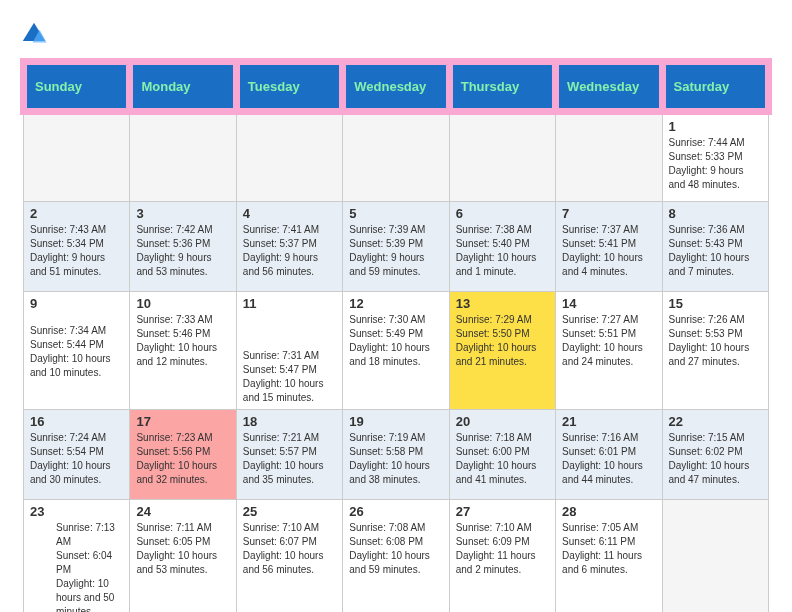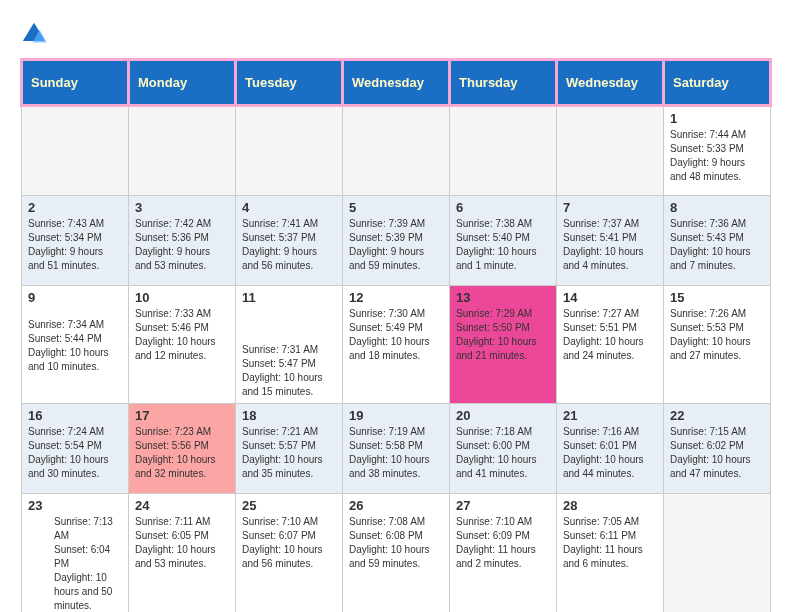--- a/index.html
+++ b/index.html
@@ -44,25 +44,25 @@
       font-size: 16px;
       color: #333;
     }
     .calendar {
       width: 100%;
       border-collapse: collapse;
       border: 1px solid #ccc;
     }
     .calendar th {
       background-color: #1a6fc4;
-      color: #fef9c3;
+      color: #86efac;
       text-align: left;
       padding: 14px 8px;
       font-size: 13px;
-      border: 3px solid #f9a8d4;
+      border: 7px solid #f9a8d4;
     }
     .calendar td {
       border: 1px solid #ccc;
       vertical-align: top;
       padding: 4px 6px;
       width: calc(100% / 7);
       min-height: 80px;
       height: 90px;
     }
     .day-num {
@@ -193,21 +193,21 @@
           <div class="day-info" style="white-space: pre-line; margin-top: 38px;">Sunrise: 7:31 AM
 Sunset: 5:47 PM
 Daylight: 10 hours and 15 minutes.</div>
         </td>
         <td style="background-color: rgb(255, 255, 255);">
           <div class="day-num">12</div>
           <div class="day-info" style="white-space: pre-line;">Sunrise: 7:30 AM
 Sunset: 5:49 PM
 Daylight: 10 hours and 18 minutes.</div>
         </td>
-        <td style="background-color: #ec4899; margin-left: 48px;">
+        <td style="background-color: #fde047; margin-left: 48px;">
           <div class="day-num">13</div>
           <div class="day-info" style="white-space: pre-line;">Sunrise: 7:29 AM
 Sunset: 5:50 PM
 Daylight: 10 hours and 21 minutes.</div>
         </td>
         <td style="background-color: rgb(255, 255, 255);">
           <div class="day-num">14</div>
           <div class="day-info" style="white-space: pre-line;">Sunrise: 7:27 AM
 Sunset: 5:51 PM
 Daylight: 10 hours and 24 minutes.</div>

